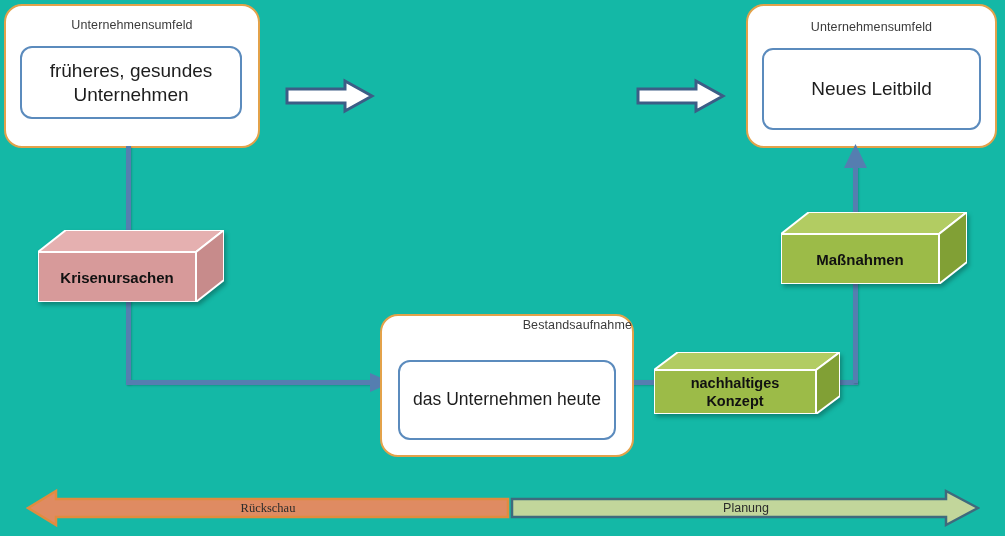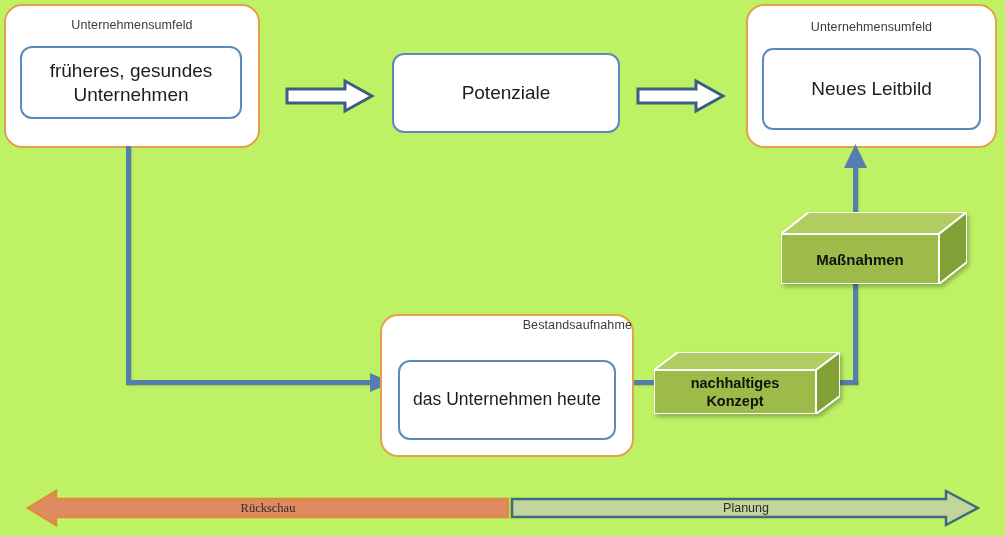--- a/index.html
+++ b/index.html
@@ -7,21 +7,21 @@
     padding: 0;
     background: #ffffff;
   }
   body {
     font-family: "Liberation Sans", sans-serif;
   }
   #canvas {
     position: relative;
     width: 1005px;
     height: 536px;
-    background: #bef264;
+    background: #14b8a6;
     overflow: hidden;
   }
 
   
   .env-box {
     position: absolute;
     box-sizing: border-box;
     border: 2px solid #e3a24a;
     border-radius: 18px;
     background: #ffffff;
@@ -91,23 +91,20 @@
 <div id="canvas">
 
   <div class="env-box" style="left:4px; top:4px; width:256px; height:144px;">
     <div class="env-title" style="top:12px;">Unternehmensumfeld</div>
   </div>
   <div class="blue-box" style="left:20px; top:46px; width:222px; height:73px;">
     <span style="white-space:pre-line;">früheres, gesundes
 Unternehmen</span>
   </div>
 
-  <div class="blue-box" style="left:392px; top:53px; width:228px; height:80px;">
-    <span>Potenziale</span>
-  </div>
 
   <div class="env-box" style="left:746px; top:4px; width:251px; height:144px;">
     <div class="env-title" style="top:14px;">Unternehmensumfeld</div>
   </div>
   <div class="blue-box" style="left:762px; top:48px; width:219px; height:82px;border-radius:11px;">
     <span>Neues Leitbild</span>
   </div>
 
   <div class="block-arrow" style="left:285px; top:78px; width:90px; height:36px;">
     <svg width="90" height="36" viewBox="0 0 90 36">
@@ -130,20 +127,30 @@
   </div>
 
   <div class="conn conn-h" style="left:630px; top:380px; width:228px;"></div>
   <div class="conn conn-v" style="left:853px; top:165px; height:218px;"></div>
   <div class="arrowhead" style="left:843px; top:144px;">
     <svg width="25" height="26" viewBox="0 0 25 26">
       <polygon points="12.5,0 24,24 1,24" fill="#557eb0"></polygon>
     </svg>
   </div>
 
+  <div class="cube pink" style="left:38px; top:230px; width:186px; height:72px;">
+    <svg width="186" height="72" viewBox="0 0 186 72" style="position:absolute;left:0;top:0;">
+      <polygon points="0,22 28,0 186,0 158,22" fill="#e5b0b0" stroke="#ffffff" stroke-width="2"></polygon>
+      <polygon points="158,22 186,0 186,50 158,72" fill="#c78b8b" stroke="#ffffff" stroke-width="2"></polygon>
+      <rect x="0" y="22" width="158" height="50" fill="#d79a9a" stroke="#ffffff" stroke-width="2"></rect>
+    </svg>
+    <div style="position:absolute;left:0;top:22px;width:158px;height:50px;display:flex;align-items:center;justify-content:center;">
+      <span style="font-weight:bold;font-size:15px;color:#111;">Krisenursachen</span>
+    </div>
+  </div>
 
   <div class="cube green" style="left:781px; top:212px; width:186px; height:72px;">
     <svg width="186" height="72" viewBox="0 0 186 72" style="position:absolute;left:0;top:0;">
       <polygon points="0,22 28,0 186,0 158,22" fill="#b2cc62" stroke="#ffffff" stroke-width="2"></polygon>
       <polygon points="158,22 186,0 186,50 158,72" fill="#81a035" stroke="#ffffff" stroke-width="2"></polygon>
       <rect x="0" y="22" width="158" height="50" fill="#9cbb48" stroke="#ffffff" stroke-width="2"></rect>
     </svg>
     <div style="position:absolute;left:0;top:22px;width:158px;height:50px;display:flex;align-items:center;justify-content:center;">
       <span style="font-weight:bold;font-size:15px;color:#111;">Maßnahmen</span>
     </div>

